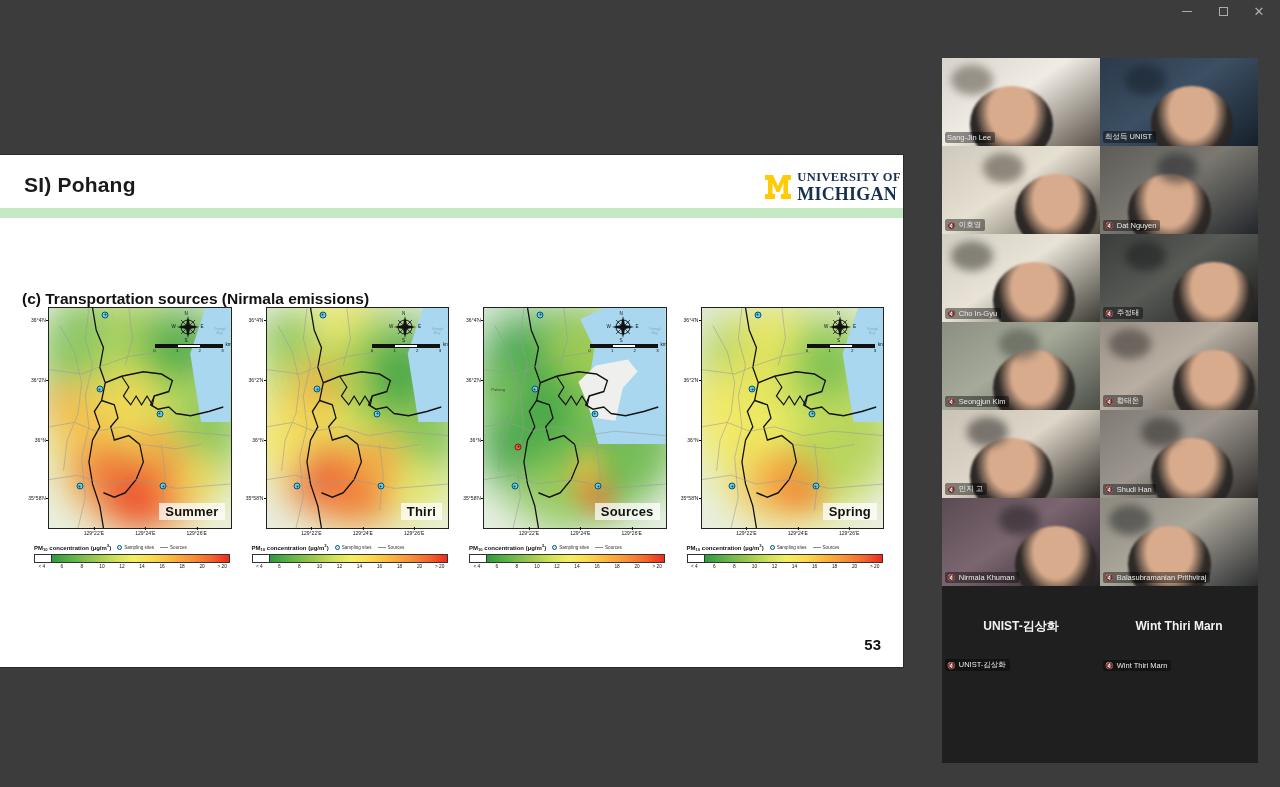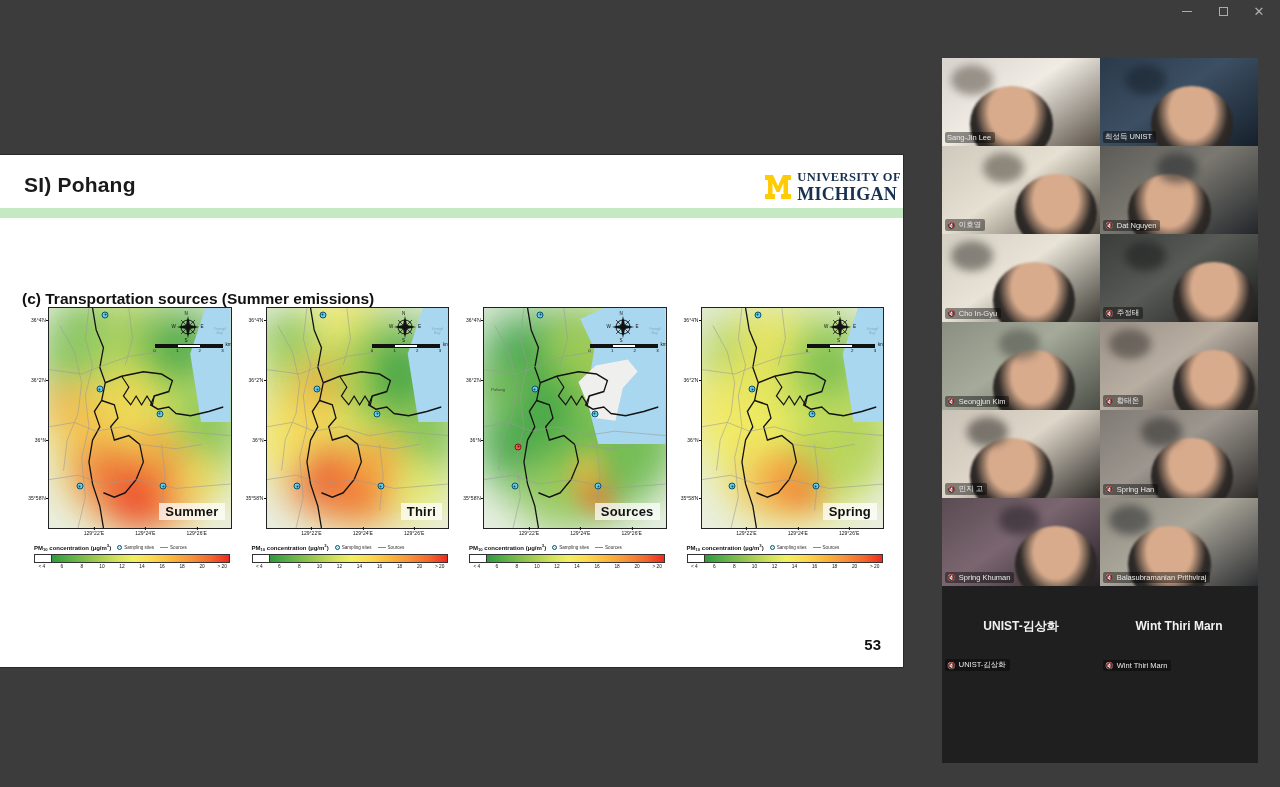--- a/index.html
+++ b/index.html
@@ -170,21 +170,21 @@
             </svg>
           </div>
           <div class="um-words">
             <span class="l1">UNIVERSITY OF</span>
             <span class="l2">MICHIGAN</span>
           </div>
         </div>
         <div class="accent-bar"></div>
       </div>
 
-      <div class="section-label">(c) Transportation sources (Summer emissions)</div>
+      <div class="section-label">(c) Transportation sources (Nirmala emissions)</div>
 
       <div class="maps-row" id="maps">
           <div class="panel">
     <div class="map-wrap">
       <div class="ylabels">
                 <div class="ylab" style="top:6%">36°4'N</div>
                 <div class="ylab" style="top:33%">36°2'N</div>
                 <div class="ylab" style="top:60%">36°N</div>
                 <div class="ylab" style="top:86%">35°58'N</div>
               </div>
@@ -867,33 +867,33 @@
         </div>
         <div class="tile">
           <div class="vid" style="background:linear-gradient(145deg,#7f7a74 0%,#9c968e 45%,#2d2b2a 100%)"></div>
       <div class="blurfig" style="left:32%;top:32%;width:52%;height:86%;
         background:radial-gradient(ellipse at 50% 34%, #d8ab8c 0 38%, #2e2a28 62%, #1d1b1a 100%);
         filter:blur(1.2px)"></div>
       <div class="blurfig" style="left:26%;top:8%;width:26%;height:34%;
         background:#2d2b2a;opacity:.55;filter:blur(4px)"></div>
           <div class="name">
       <span class="muted">🔇</span>
-      <span>Spring Han</span>
+      <span>Shudi Han</span>
     </div>
         </div>
         <div class="tile">
           <div class="vid" style="background:linear-gradient(145deg,#5a4b52 0%,#7b6670 45%,#262026 100%)"></div>
       <div class="blurfig" style="left:46%;top:32%;width:52%;height:86%;
         background:radial-gradient(ellipse at 50% 34%, #d8ab8c 0 38%, #2e2a28 62%, #1d1b1a 100%);
         filter:blur(1.2px)"></div>
       <div class="blurfig" style="left:36%;top:8%;width:26%;height:34%;
         background:#262026;opacity:.55;filter:blur(4px)"></div>
           <div class="name">
       <span class="muted">🔇</span>
-      <span>Spring Khuman</span>
+      <span>Nirmala Khuman</span>
     </div>
         </div>
         <div class="tile">
           <div class="vid" style="background:linear-gradient(145deg,#8e8a80 0%,#aaa69a 45%,#2c2e31 100%)"></div>
       <div class="blurfig" style="left:18%;top:32%;width:52%;height:86%;
         background:radial-gradient(ellipse at 50% 34%, #d8ab8c 0 38%, #2e2a28 62%, #1d1b1a 100%);
         filter:blur(1.2px)"></div>
       <div class="blurfig" style="left:6%;top:8%;width:26%;height:34%;
         background:#2c2e31;opacity:.55;filter:blur(4px)"></div>
           <div class="name">

